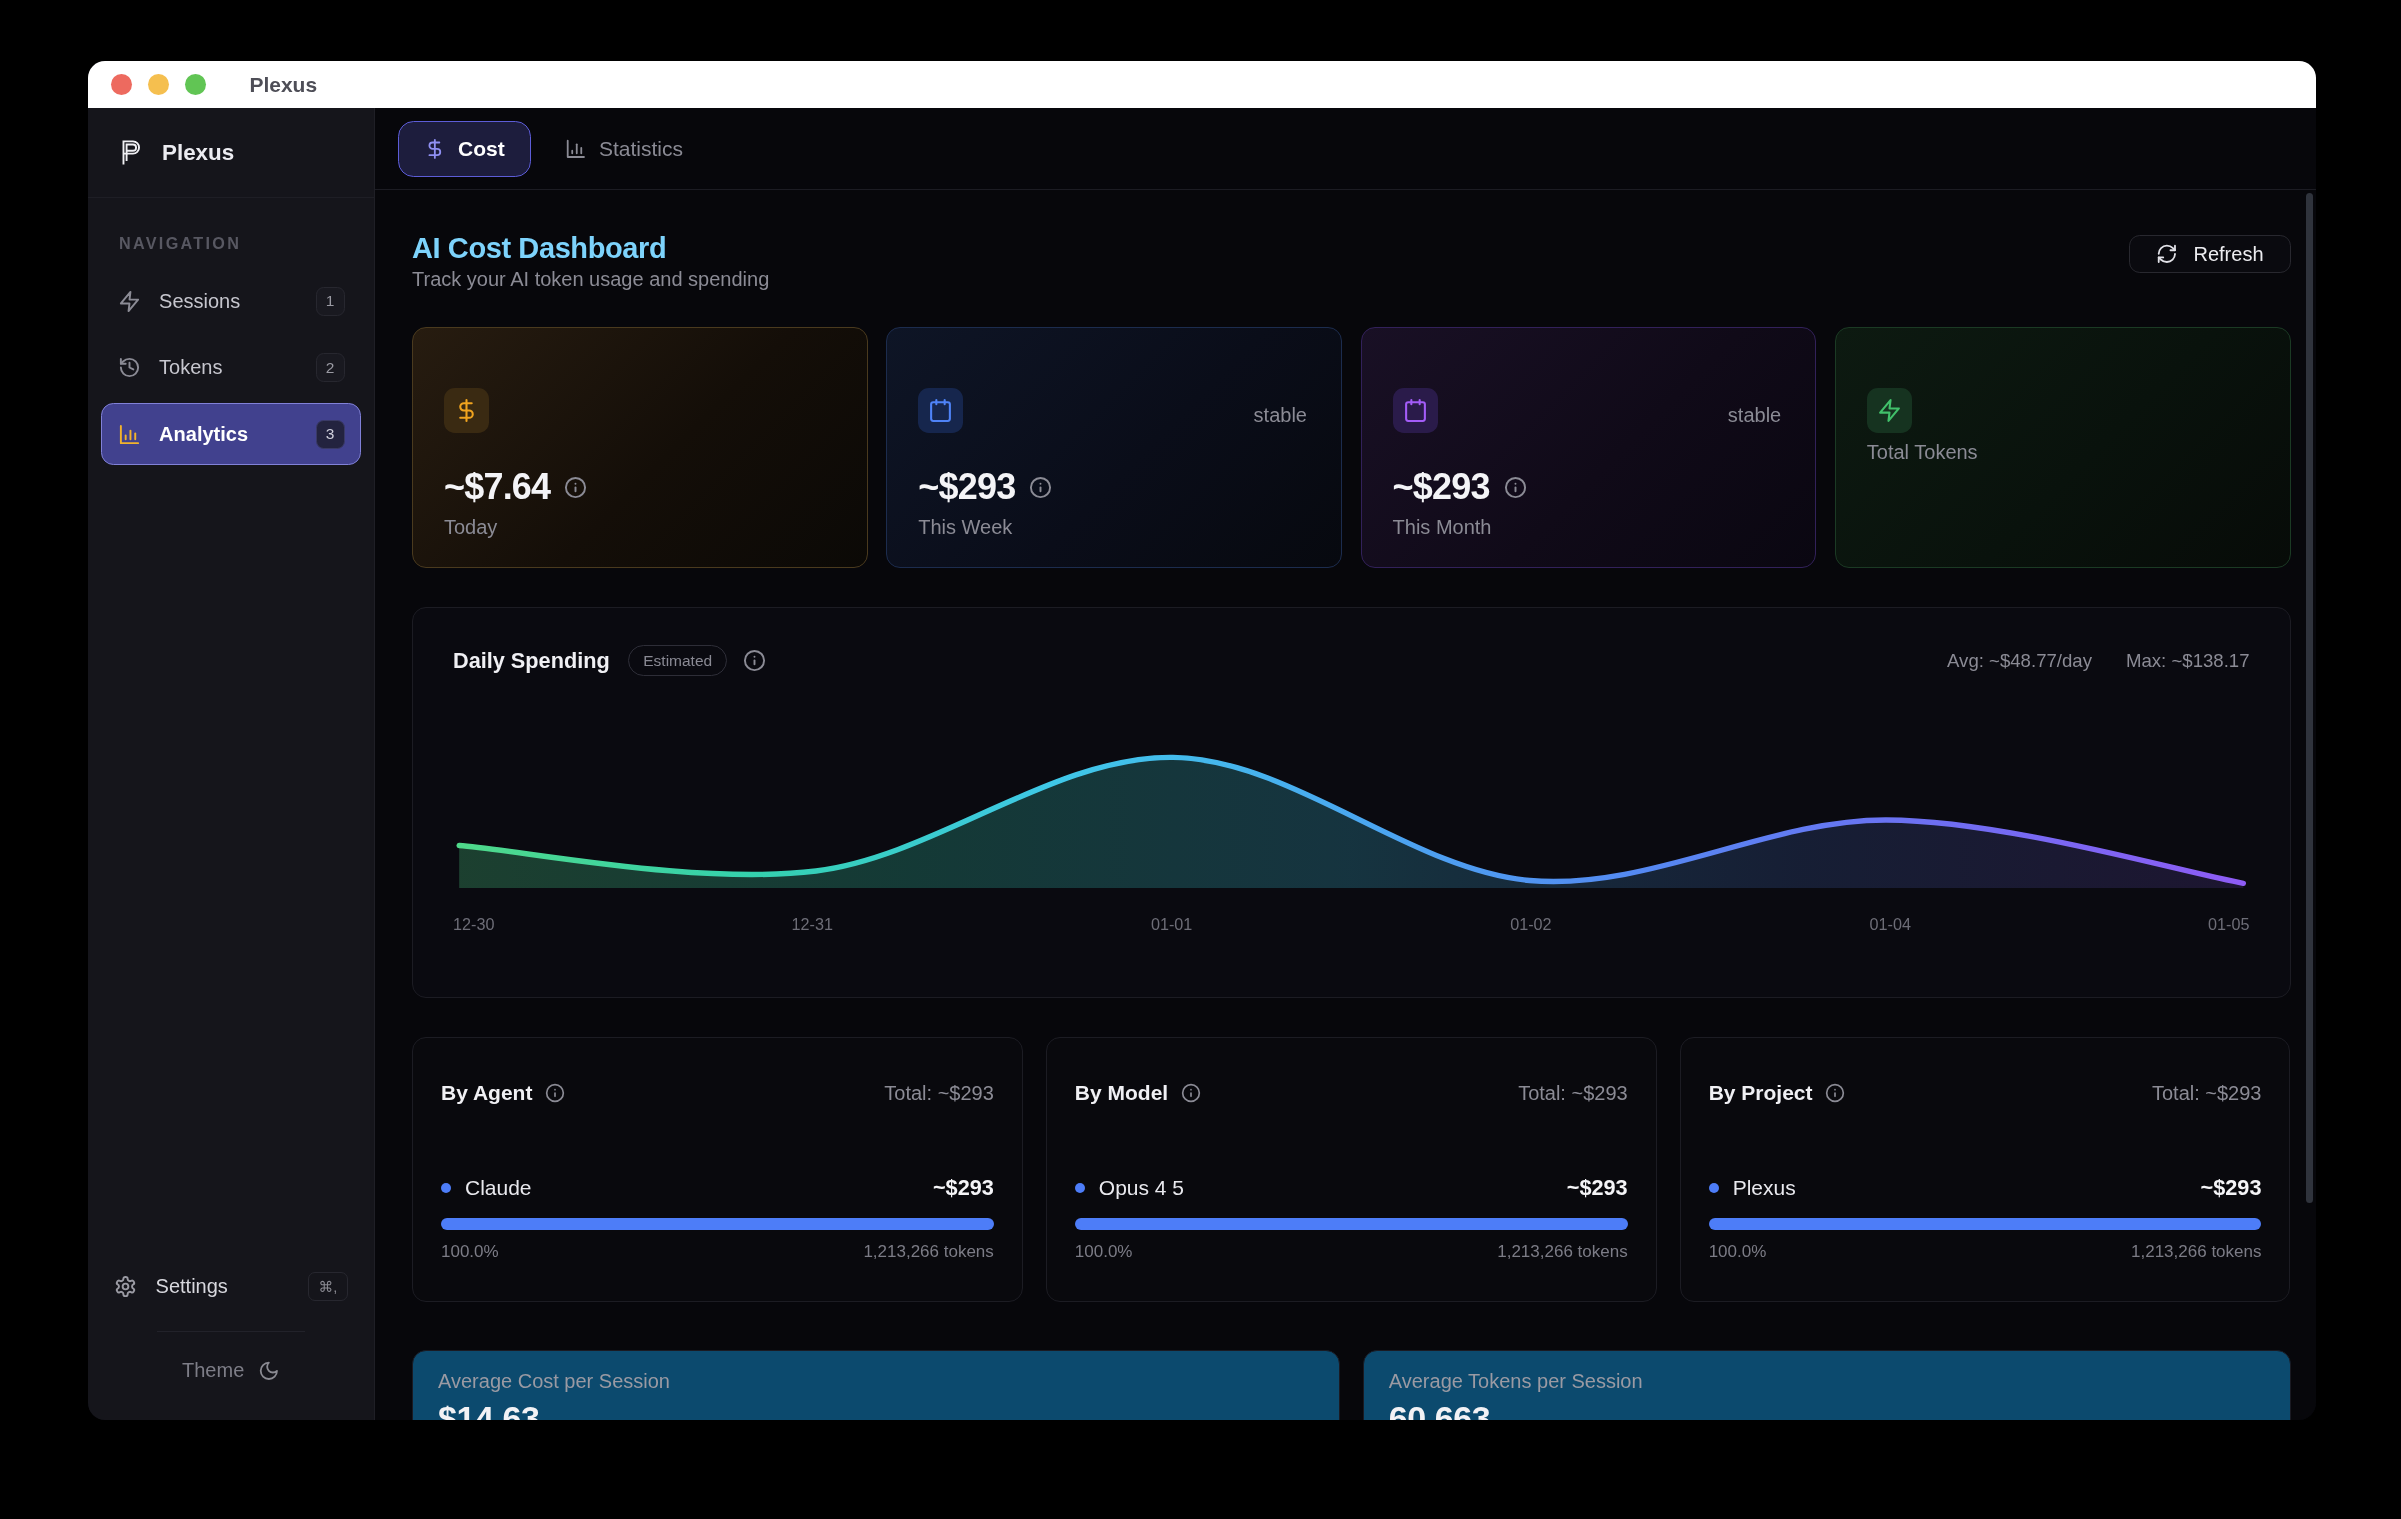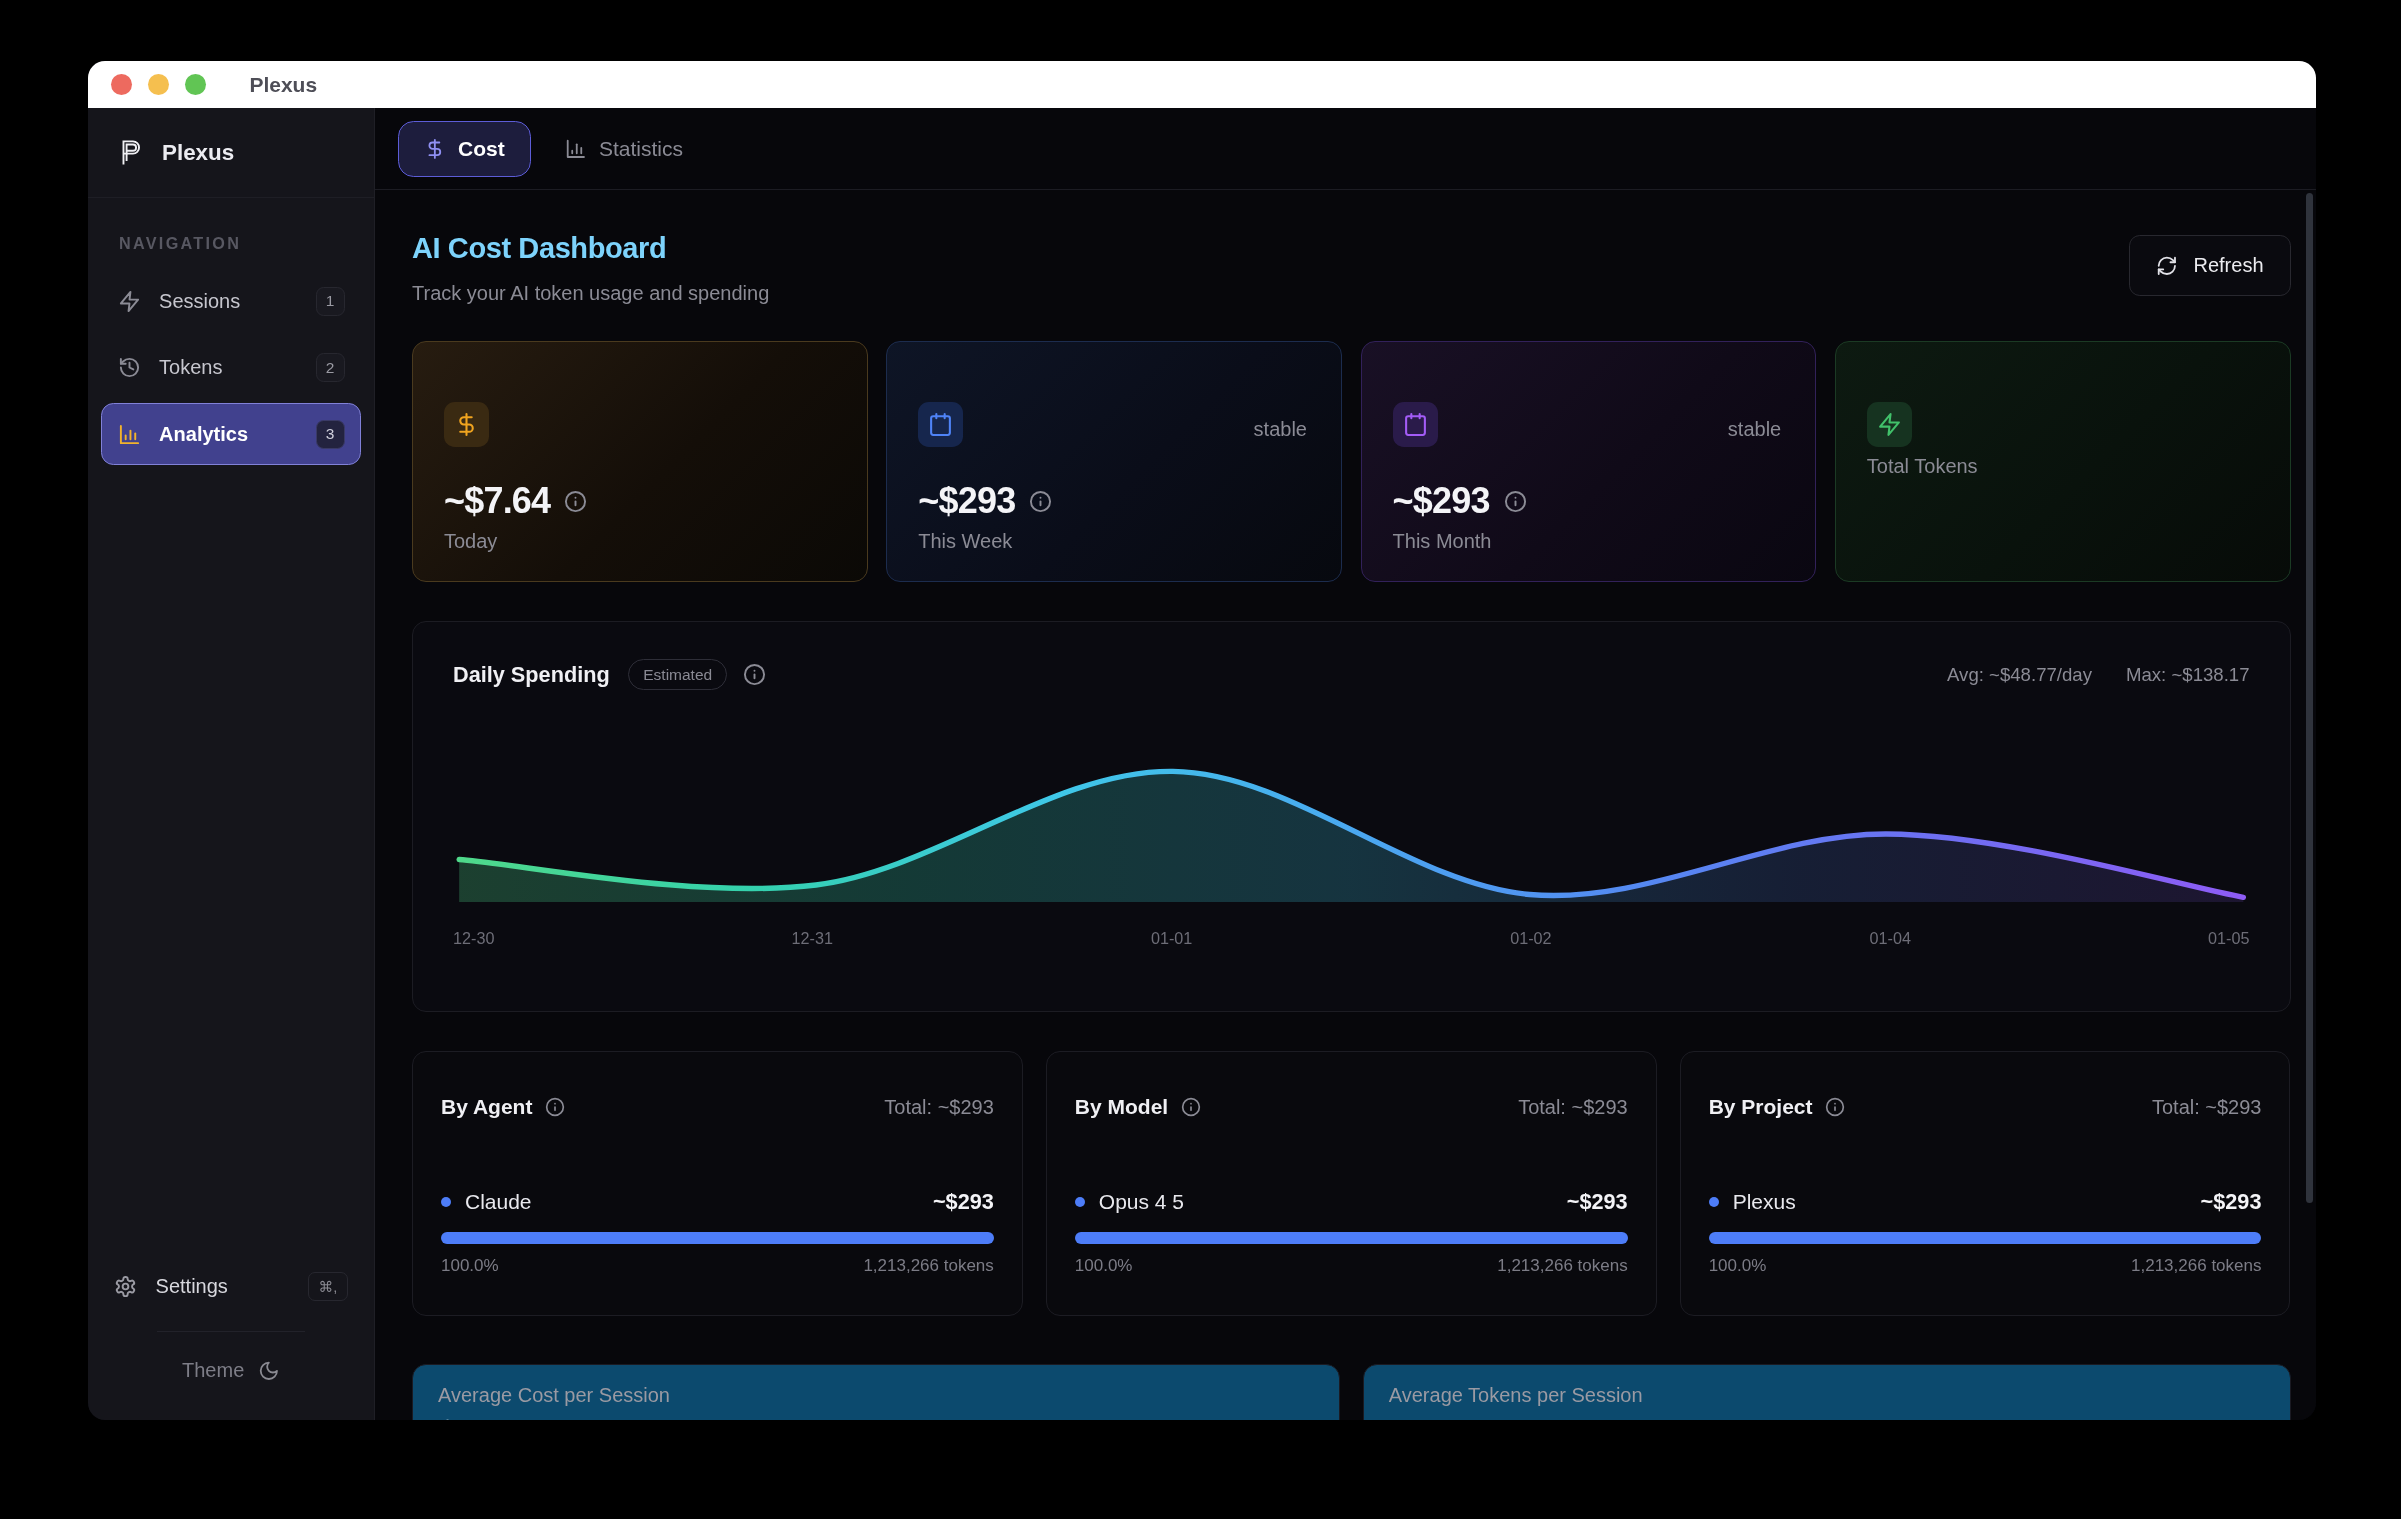--- a/index.html
+++ b/index.html
@@ -54,22 +54,22 @@
   .tab svg { width:21.7px; height:21.7px; }
   .tab.active { background:#1d1d3d; border:1.2px solid #5d5dd8; border-radius:15.5px; height:56px; padding:0 25px; color:#fff; font-weight:600; }
   .tab.active svg { color:#8f8ff2; }
   .tab.inactive { color:#8b8b95; padding:0 6.2px; }
   .tab.inactive svg { color:#8b8b95; }
 
   .content { flex:1; padding:42px 25.5px 0 37px; overflow:hidden; }
 
   .page-head { display:flex; justify-content:space-between; align-items:flex-start; margin-bottom:36px; }
   .page-title { font-size:29px; font-weight:700; color:#7dd3fc; letter-spacing:-0.4px; }
-  .page-sub { font-size:20px; color:#8b8b95; margin-top:17px; }
-  .refresh-btn { height:61px; padding:0 26px; border:0.8px solid #28282f; border-radius:10.8px; display:flex; gap:15.5px;
+  .page-sub { font-size:20px; color:#8b8b95; margin-top:3px; }
+  .refresh-btn { height:38px; padding:0 26px; border:0.8px solid #28282f; border-radius:10.8px; display:flex; gap:15.5px;
                  align-items:center; font-size:20px; color:#ececf0; background:#0a0a0f; cursor:pointer; margin-top:3.1px;text-align:right; }
   .refresh-btn svg { width:21.7px; height:21.7px; color:#e2e2e8; }
 
   
   .stats { display:grid; grid-template-columns:repeat(4,1fr); gap:18.6px; margin-bottom:39px; }
   .stat-card { height:241px; border-radius:14px; border:0.8px solid; padding:60px 31px 0; position:relative; }
   .stat-card.amber  { background:linear-gradient(135deg,#271c10 0%,#140e08 55%,#0b0906 100%); border-color:#4a3a1e; }
   .stat-card.blue   { background:linear-gradient(135deg,#0e1526 0%,#0a0d19 55%,#07090f 100%); border-color:#1c2c4e; }
   .stat-card.purple { background:linear-gradient(135deg,#191025 0%,#100a18 55%,#0a0711 100%); border-color:#32215a; }
   .stat-card.green  { background:linear-gradient(135deg,#0d1a11 0%,#09120c 55%,#070b08 100%); border-color:#1b3a24; }

